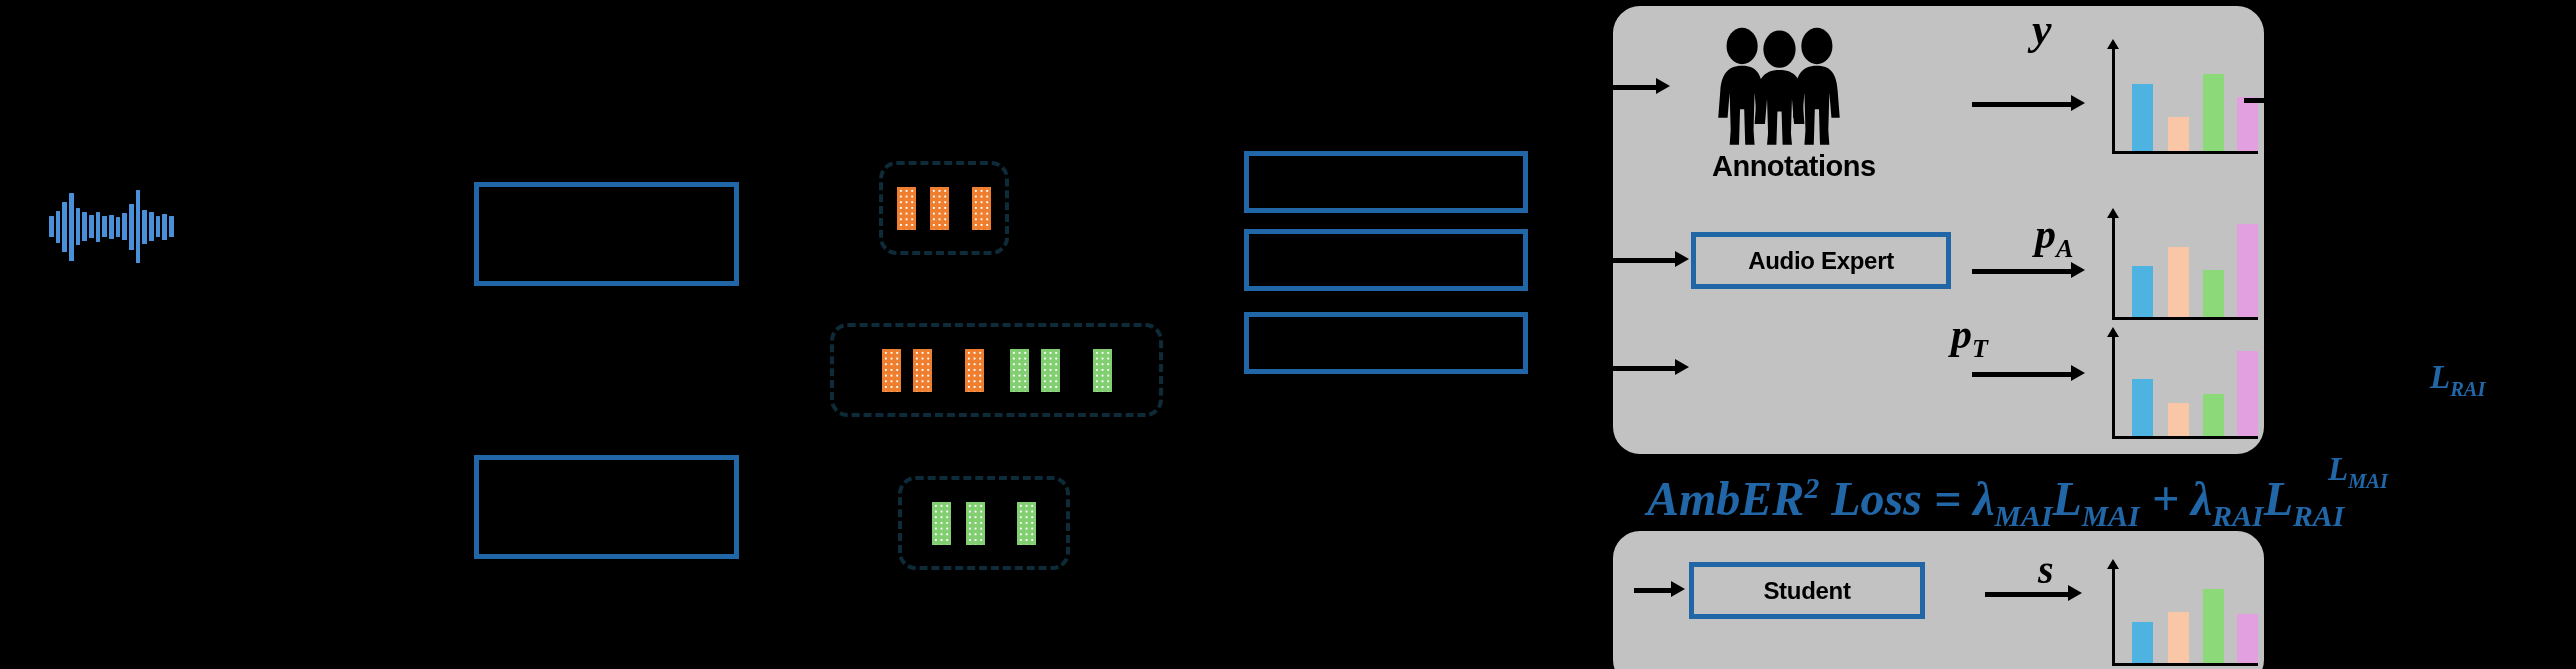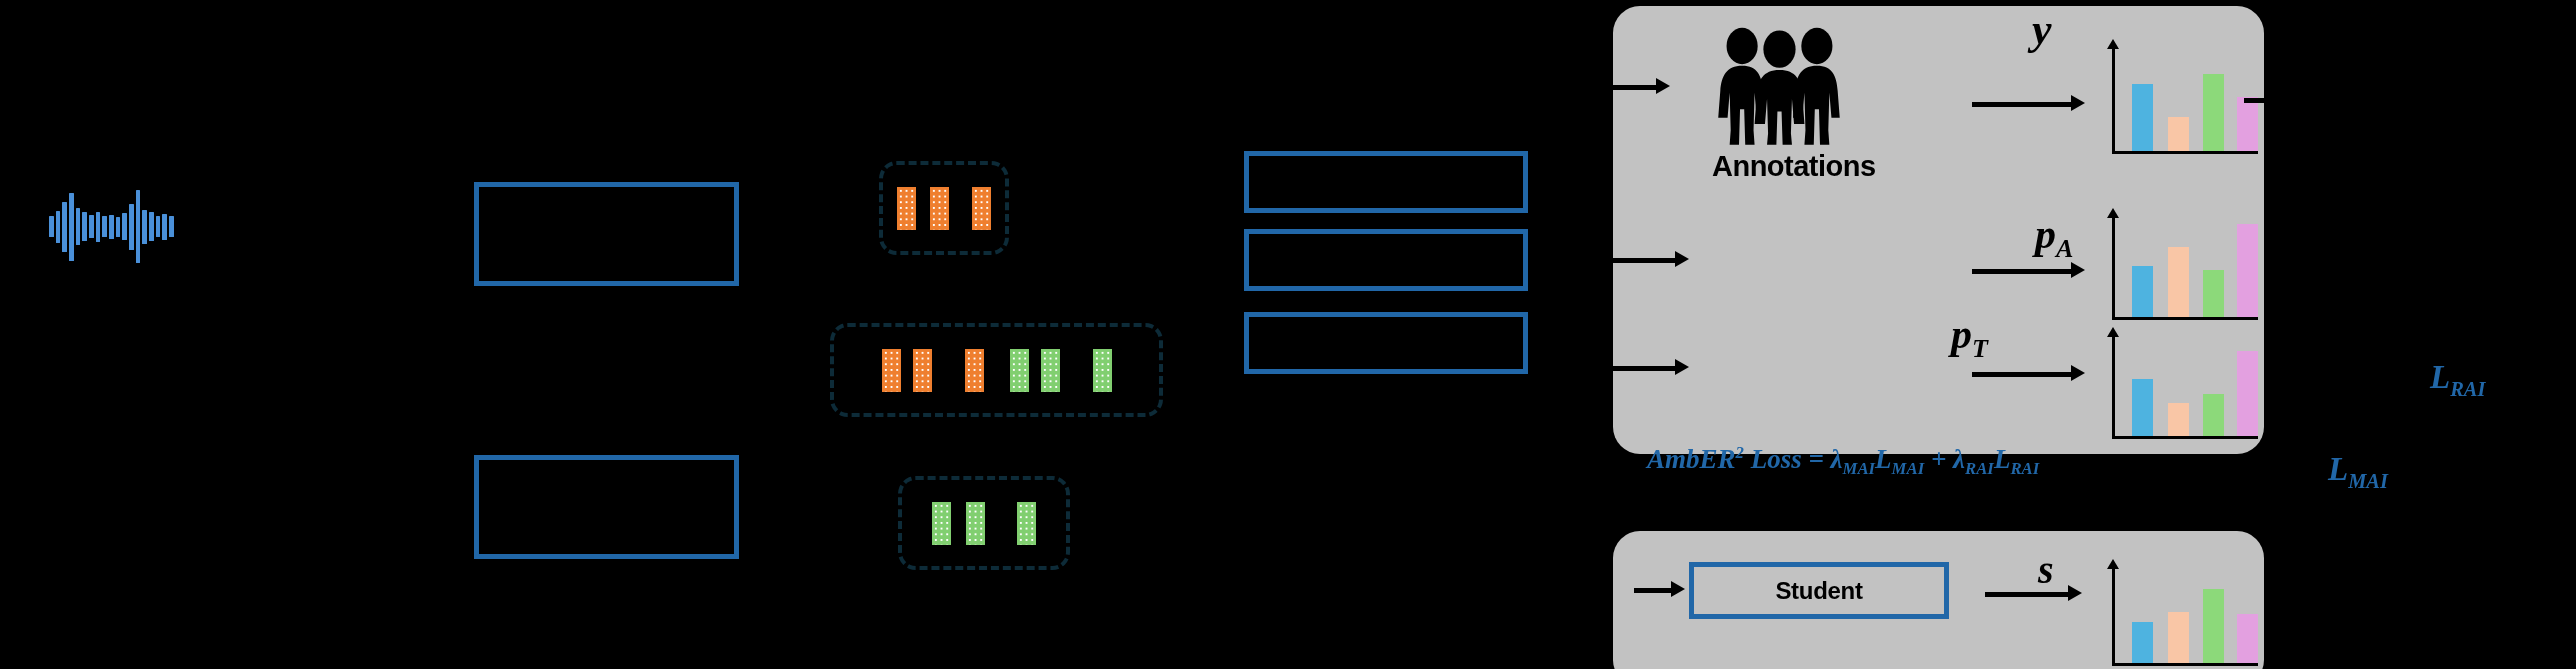--- a/index.html
+++ b/index.html
@@ -200,20 +200,23 @@
       <ellipse cx="130" cy="44" rx="31" ry="36" fill="#000"></ellipse>
       <path d="M130 84 C98 84 88 104 86 134 L82 188 L102 188 L106 140 L108 206 L106 228 L124 228 L126 164
                L134 164 L136 228 L154 228 L152 206 L154 140 L158 188 L178 188 L174 134 C172 104 162 84 130 84 Z" fill="#000"></path>
     </svg>
   </div>
 
   <span class="annot-label" style="left:1680px;top:150px;font-size:29px;margin-left:32px;">Annotations</span>
 
   <div class="arrow" style="left:1587px;top:85px;width:69px;"></div>
 
+  <div class="expertbox" style="left:1691px;top:232px;width:260px;height:57px;font-size:24px;">
+    <span>Audio Expert</span>
+  </div>
   <div class="arrow" style="left:1588px;top:258px;width:87px;"></div>
 
   <div class="arrow" style="left:1588px;top:366px;width:87px;"></div>
 
   <span class="mathlbl" style="left:2032px;top:4.2px;font-size:44px;">y</span>
   <div class="arrow" style="left:1972px;top:102px;width:99px;"></div>
 
   <div class="minichart" style="left:2112px;top:37px;width:146px;height:117px;">
     <div class="axis-y" style="height:107px;"></div>
     <div class="axis-x" style="width:146px;"></div>
@@ -268,27 +271,27 @@
   </div>
 
   <span class="bluemath" style="left:2430px;top:359px;font-size:33px;">
     <span>L</span><sub>RAI</sub>
   </span>
 
   <span class="bluemath" style="left:2328px;top:451px;font-size:33px;">
     <span>L</span><sub>MAI</sub>
   </span>
 
-  <span class="bluemath" style="left:1647px;top:443px;font-size:27px;">
+  <span class="bluemath" style="left:1647px;top:471px;font-size:48px;">
     <span>AmbER</span><sup>2</sup><span> Loss = </span><span>λ</span><sub>MAI</sub><span>L</span><sub>MAI</sub><span> + </span><span>λ</span><sub>RAI</sub><span>L</span><sub>RAI</sub>
   </span>
 
   <div class="graypanel" style="left:1613px;top:531px;width:651px;height:156px;"></div>
 
-  <div class="expertbox" style="left:1689px;top:562px;width:260px;height:57px;font-size:24px;">
+  <div class="expertbox" style="left:1689px;top:562px;width:236px;height:57px;font-size:24px;">
     <span>Student</span>
   </div>
   <div class="arrow" style="left:1634px;top:588px;width:37px;"></div>
 
   <span class="mathlbl" style="left:2038px;top:546px;font-size:40px;">s</span>
   <div class="arrow" style="left:1985px;top:592px;width:83px;"></div>
 
   <div class="minichart" style="left:2112px;top:562px;width:146px;height:104px;">
     <div class="axis-y" style="height:99px;"></div>
     <div class="axis-x" style="width:146px;"></div>

